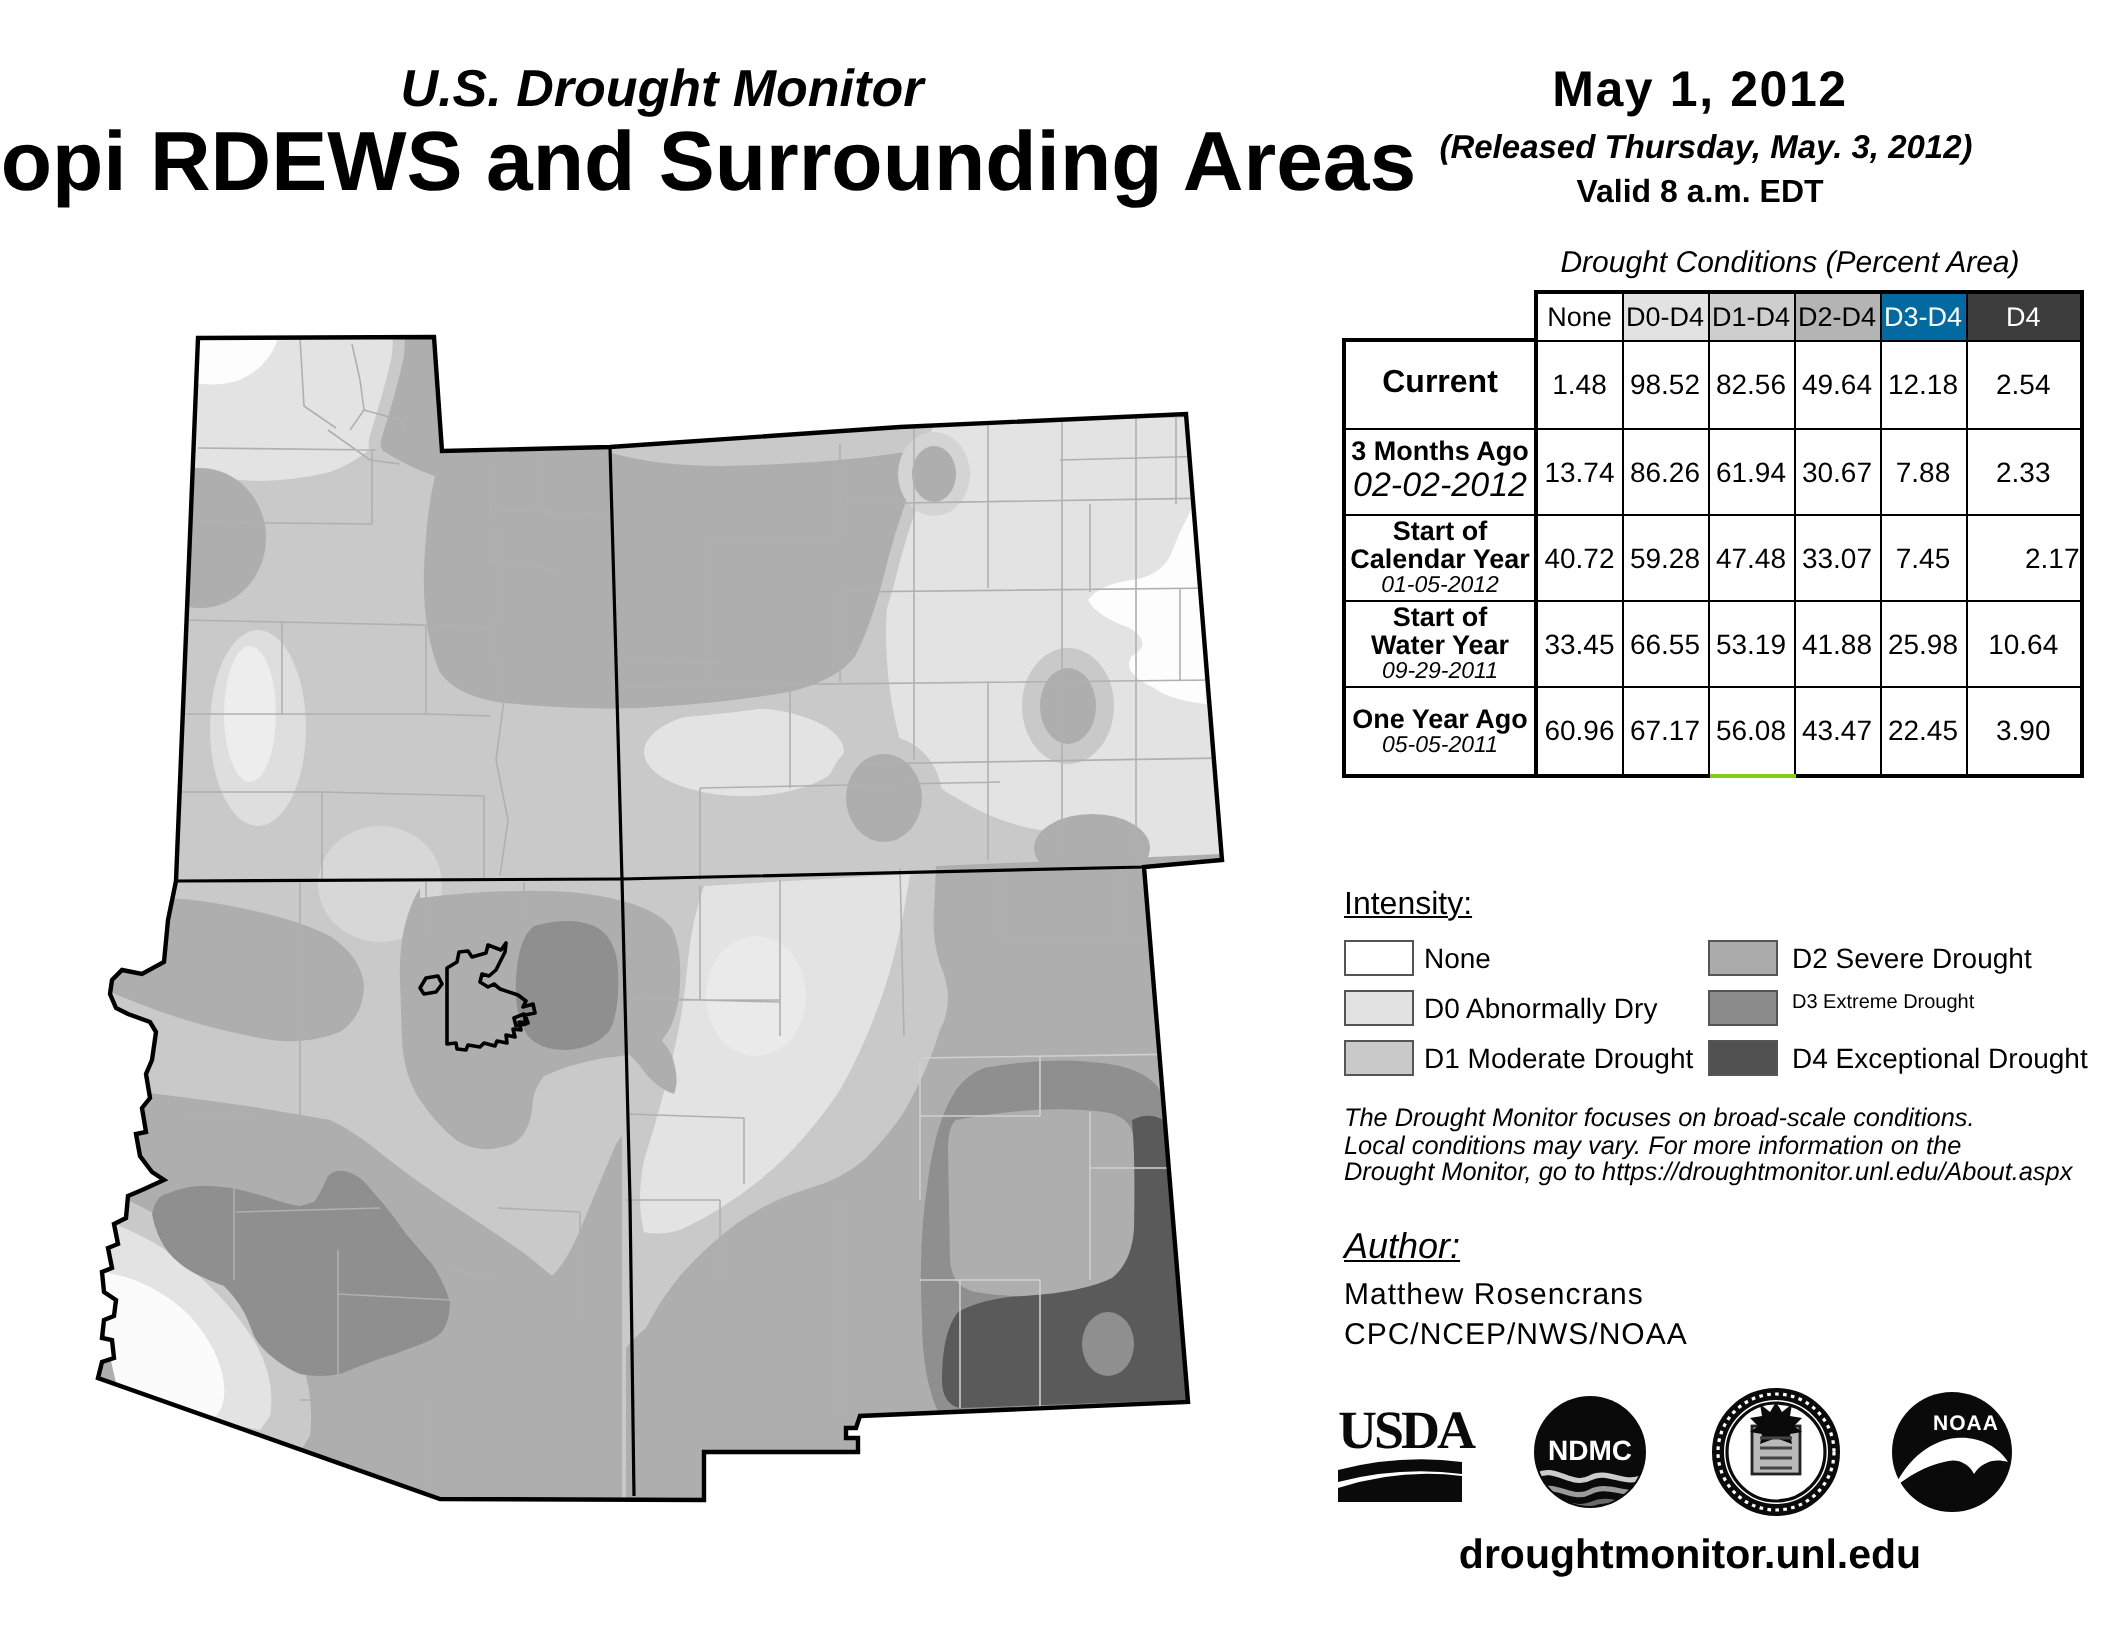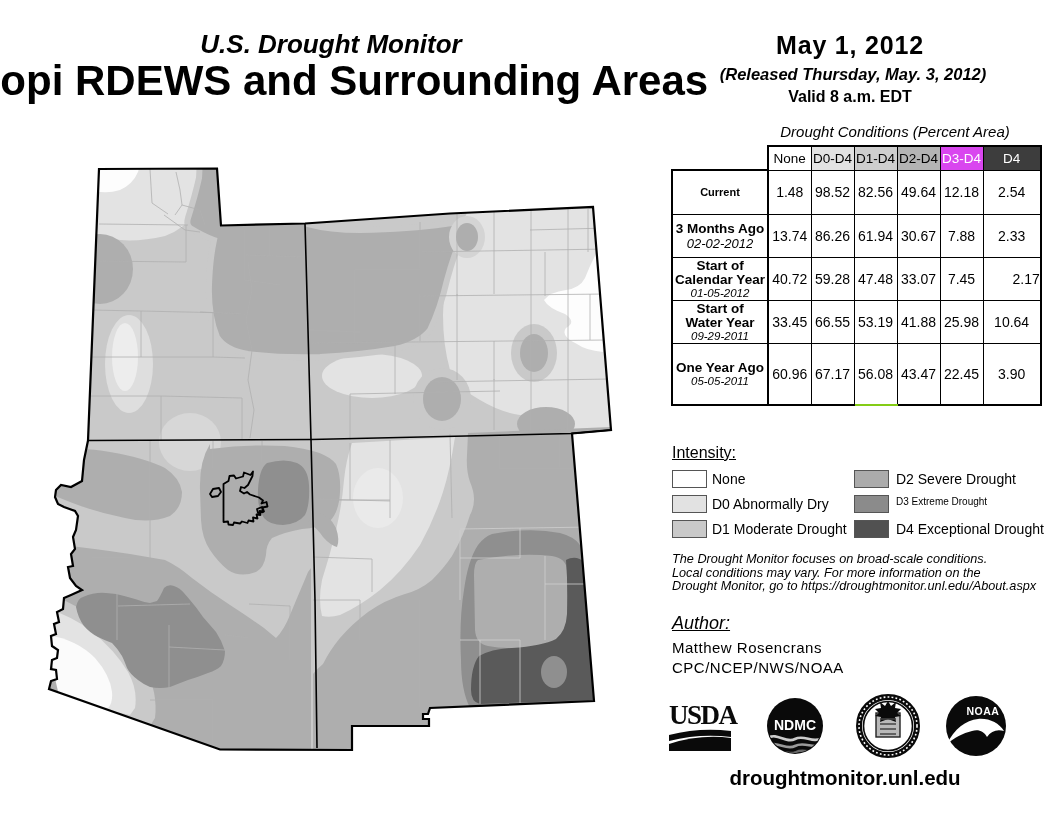--- a/index.html
+++ b/index.html
@@ -34,36 +34,36 @@
         <col style="width:43px">
         <col style="width:43px">
       </colgroup>
 <tbody>
         <tr style="height:24px;font-size:13.5px;">
   <td style="border:none;background:#fff;"></td>
   <td style="background:#fff;border-left:2px solid #000;border-top:2px solid #000;">None</td>
   <td style="background:#e2e2e2;border-top:2px solid #000;">D0-D4</td>
   <td style="background:#cecece;border-top:2px solid #000;">D1-D4</td>
   <td style="background:#b4b4b4;border-top:2px solid #000;">D2-D4</td>
-  <td style="background:#d946ef;color:#fff;border-top:2px solid #000;">D3-D4</td>
+  <td style="background:#0369a1;color:#fff;border-top:2px solid #000;">D3-D4</td>
   <td style="background:#3d3d3d;color:#fff;border-top:2px solid #000;border-right:2px solid #000;">D4</td>
 </tr>
 <tr style="height:44px;font-size:14px;">
-  <td style="font-weight:bold;font-size:11px;border-top:2px solid #000;border-right:2px solid #000;border-left:2px solid #000;">Current</td>
+  <td style="font-weight:bold;font-size:16px;border-top:2px solid #000;border-right:2px solid #000;border-left:2px solid #000;">Current</td>
   <td>1.48</td>
           <td>98.52</td>
           <td>82.56</td>
           <td>49.64</td>
           <td>12.18</td>
           <td style="border-right:2px solid #000;">2.54</td>
 </tr>
 <tr style="height:43px;font-size:14px;">
   <td style="border-right:2px solid #000;border-left:2px solid #000;">
             <div style="font-weight:bold;font-size:13.5px;">3 Months Ago</div>
-            <div style="font-style:italic;font-size:13px;">02-02-2012</div>
+            <div style="font-style:italic;font-size:17px;">02-02-2012</div>
           </td>
   <td>13.74</td>
           <td>86.26</td>
           <td>61.94</td>
           <td>30.67</td>
           <td>7.88</td>
           <td style="border-right:2px solid #000;">2.33</td>
 </tr>
 <tr style="height:43px;font-size:14px;">
   <td style="border-right:2px solid #000;border-left:2px solid #000;">
@@ -82,21 +82,21 @@
             <div style="font-weight:bold;font-size:13.5px;line-height:14px;">Start of<br>Water Year</div>
             <div style="font-style:italic;font-size:11.5px;">09-29-2011</div>
           </td>
   <td>33.45</td>
           <td>66.55</td>
           <td>53.19</td>
           <td>41.88</td>
           <td>25.98</td>
           <td style="border-right:2px solid #000;">10.64</td>
 </tr>
-<tr style="height:62px;font-size:14px;">
+<tr style="height:45px;font-size:14px;">
   <td style="border-right:2px solid #000;border-left:2px solid #000;border-bottom:2px solid #000;">
             <div style="font-weight:bold;font-size:13.5px;">One Year Ago</div>
             <div style="font-style:italic;font-size:11.5px;">05-05-2011</div>
           </td>
   <td style="border-bottom:2px solid #000;">60.96</td>
           <td style="border-bottom:2px solid #000;">67.17</td>
           <td style="border-bottom:2px solid #84cc16;">56.08</td>
           <td style="border-bottom:2px solid #000;">43.47</td>
           <td style="border-bottom:2px solid #000;">22.45</td>
           <td style="border-bottom:2px solid #000;border-right:2px solid #000;">3.90</td>

